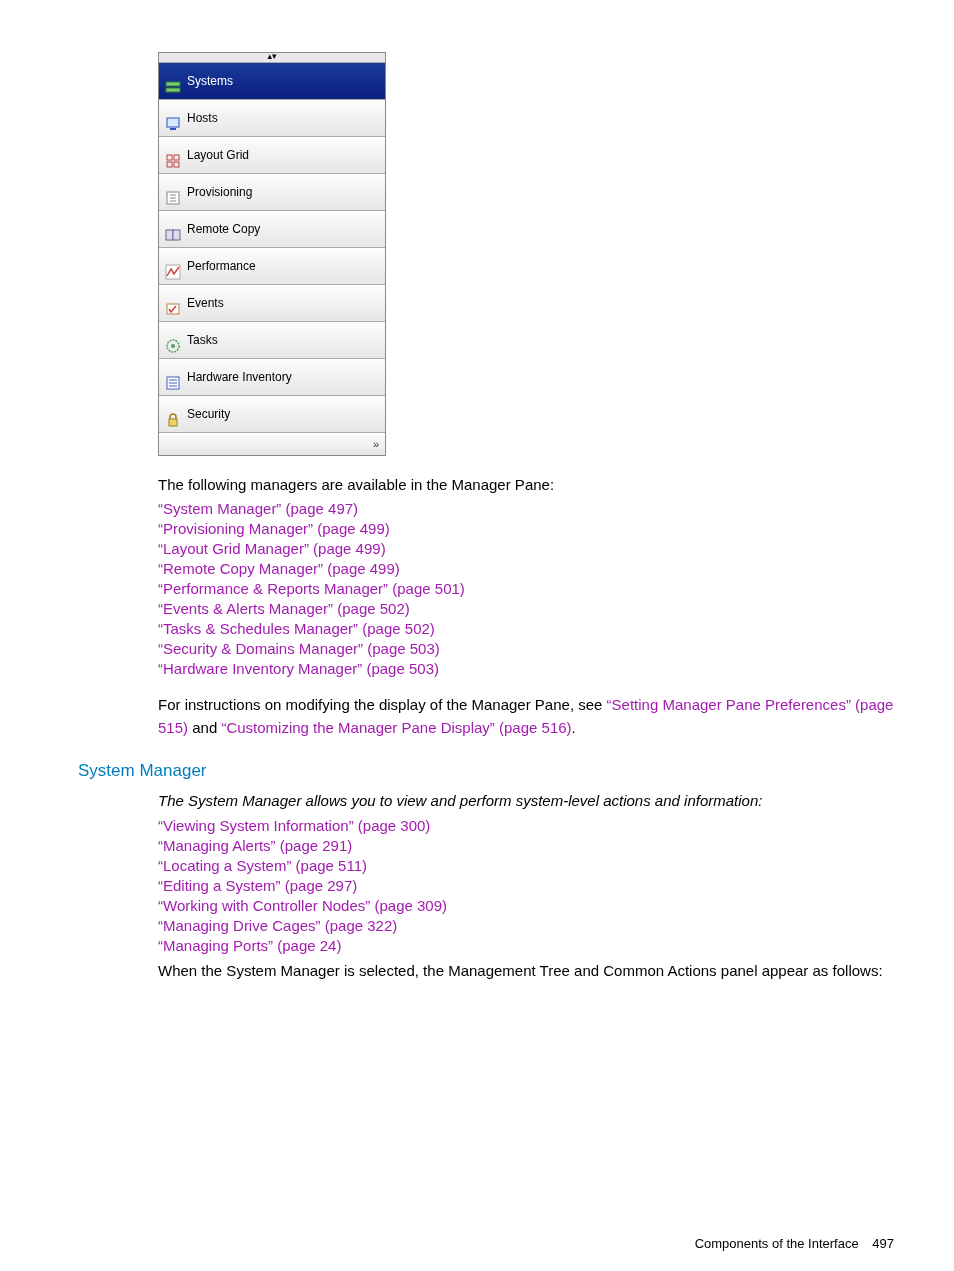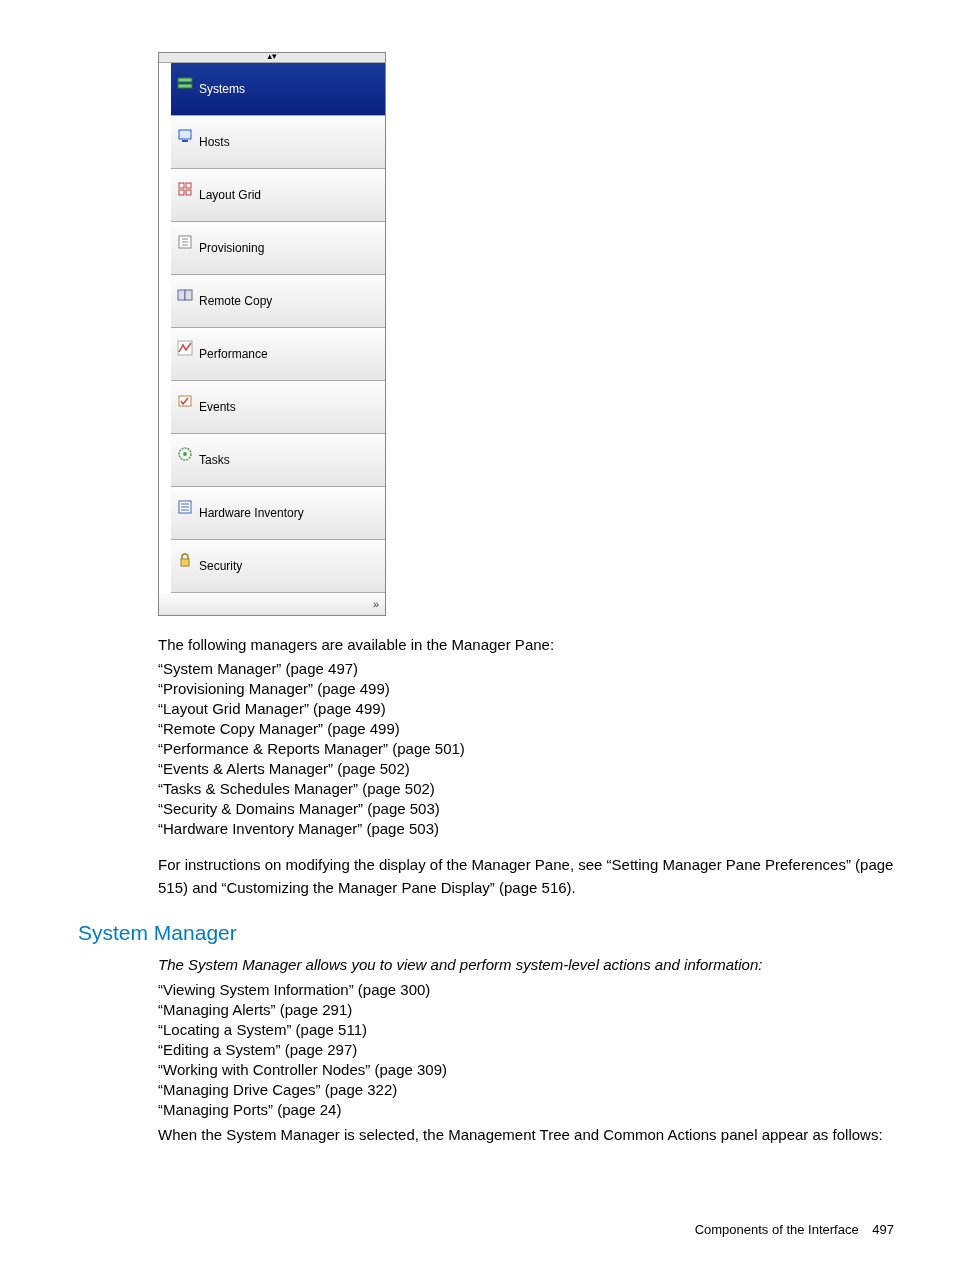--- a/index.html
+++ b/index.html
@@ -30,27 +30,26 @@
     border-bottom: 1px solid #aaa;
     position: relative;
     text-align: center;
     font-size: 9px;
     line-height: 6px;
     color: #000;
   }
   .pane-row {
     height: 28px;
     line-height: 28px;
-    padding: 12px 6px;
+    padding: 4px 6px;
     border-bottom: 1px solid #aaa;
     background: linear-gradient(#fdfdfd,#e6e6e6);
     display: flex;
-    align-items: flex-start;
+    align-items: flex-end;
     cursor: pointer;
-    margin-left: 12px;
   }
   .pane-row.selected {
     background: linear-gradient(#1a3a9a,#0a2080);
     color: #fff;
   }
   .pane-row .ico {
     width: 16px;
     height: 16px;
     margin-right: 6px;
     display: inline-flex;
@@ -69,35 +68,35 @@
   }
   .para {
     margin: 18px 0 4px 80px;
     line-height: 1.45;
   }
   .para-indent {
     margin-left: 80px;
     line-height: 1.55;
   }
   .link {
-    color: #000000;
+    color: #a21caf;
     cursor: pointer;
   }
   .link-row {
     margin: 3px 0 3px 80px;
   }
   .section-heading {
     color: #007dba;
-    font-size: 21px;
+    font-size: 17px;
     margin: 22px 0 8px 0;
   }
   .footer {
     position: absolute;
     right: 60px;
-    bottom: 34px;
+    bottom: 20px;
     font-size: 13px;
   }
   .footer .pg { margin-left: 10px; }
 </style>
 </head>
 <body>
 
 <div class="content">
 
   <div class="pane">

